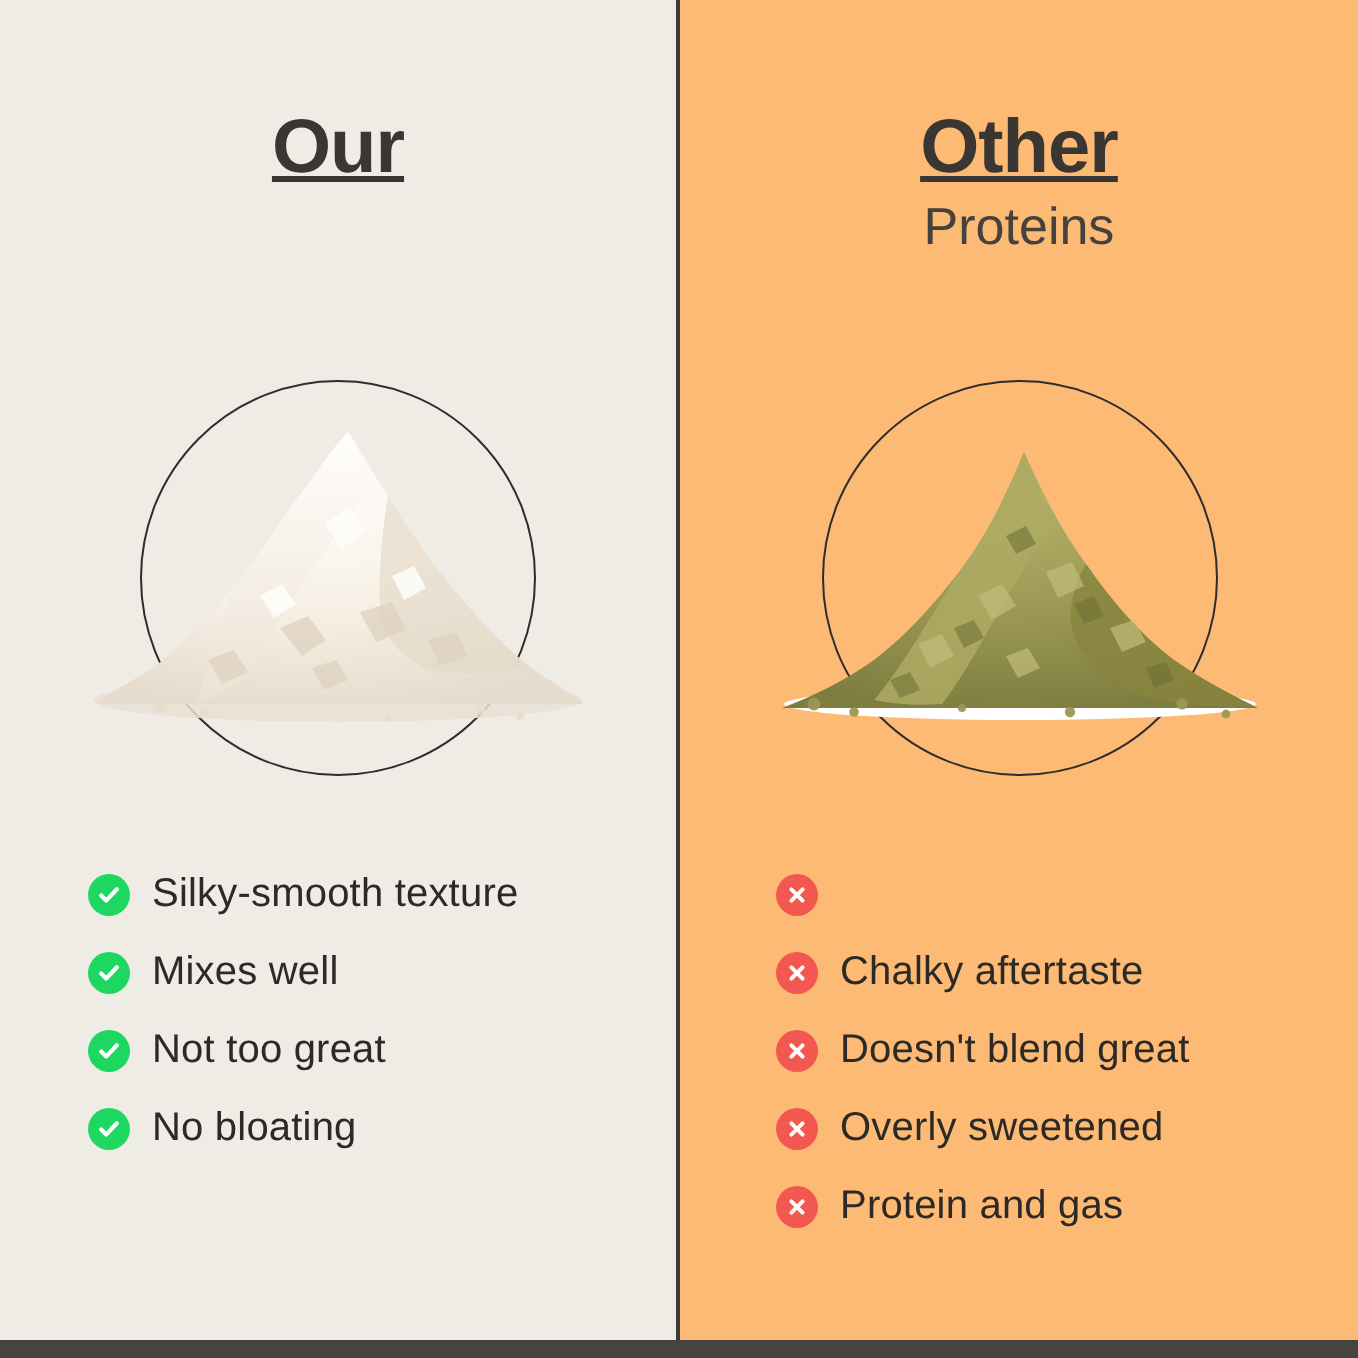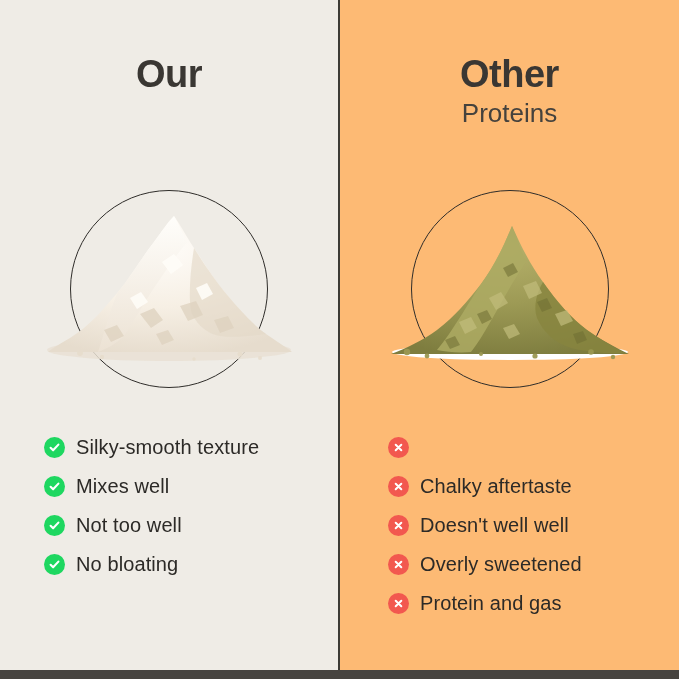--- a/index.html
+++ b/index.html
@@ -50,20 +50,21 @@
     right: 0;
     top: 55px;
     text-align: center;
   }
   .heading-main {
     font-size: 38px;
     font-weight: bold;
     color: #3a3733;
     letter-spacing: -0.5px;
     line-height: 1.05;
+    text-decoration: underline;
   }
   .heading-sub {
     font-size: 26px;
     font-weight: 400;
     color: #45423d;
     line-height: 1.2;
     margin-top: 3px;
   }
 
   
@@ -217,21 +218,21 @@
             </svg>
           </span>
           <span class="item-label">Mixes well</span>
         </div>
         <div class="list-item">
           <span class="badge badge-yes">
             <svg width="13" height="13" viewBox="0 0 13 13">
               <path d="M2.6 6.8 L5.1 9.3 L10.4 3.6" fill="none" stroke="#ffffff" stroke-width="2.1" stroke-linecap="round" stroke-linejoin="round"></path>
             </svg>
           </span>
-          <span class="item-label">Not too well</span>
+          <span class="item-label">Not too great</span>
         </div>
         <div class="list-item">
           <span class="badge badge-yes">
             <svg width="13" height="13" viewBox="0 0 13 13">
               <path d="M2.6 6.8 L5.1 9.3 L10.4 3.6" fill="none" stroke="#ffffff" stroke-width="2.1" stroke-linecap="round" stroke-linejoin="round"></path>
             </svg>
           </span>
           <span class="item-label">No bloating</span>
         </div>
       </div>
@@ -311,21 +312,21 @@
             </svg>
           </span>
           <span class="item-label">Chalky aftertaste</span>
         </div>
         <div class="list-item">
           <span class="badge badge-no">
             <svg width="13" height="13" viewBox="0 0 13 13">
               <path d="M3.7 3.7 L9.3 9.3 M9.3 3.7 L3.7 9.3" fill="none" stroke="#ffffff" stroke-width="2" stroke-linecap="round"></path>
             </svg>
           </span>
-          <span class="item-label">Doesn't well well</span>
+          <span class="item-label">Doesn't blend great</span>
         </div>
         <div class="list-item">
           <span class="badge badge-no">
             <svg width="13" height="13" viewBox="0 0 13 13">
               <path d="M3.7 3.7 L9.3 9.3 M9.3 3.7 L3.7 9.3" fill="none" stroke="#ffffff" stroke-width="2" stroke-linecap="round"></path>
             </svg>
           </span>
           <span class="item-label">Overly sweetened</span>
         </div>
         <div class="list-item">

